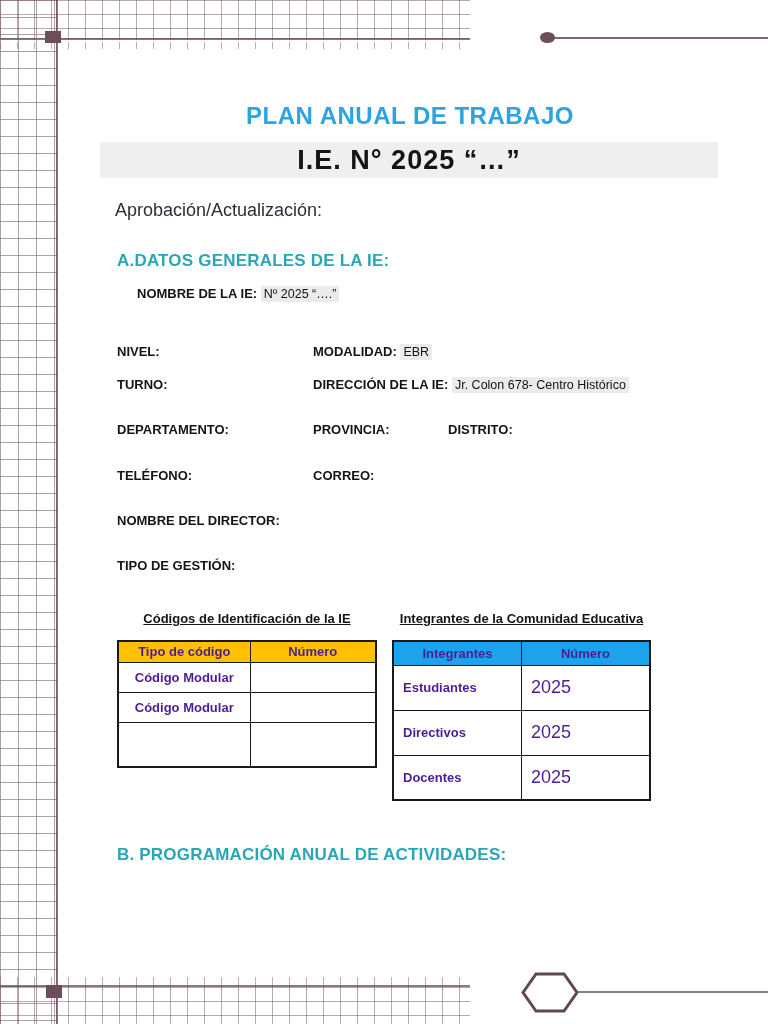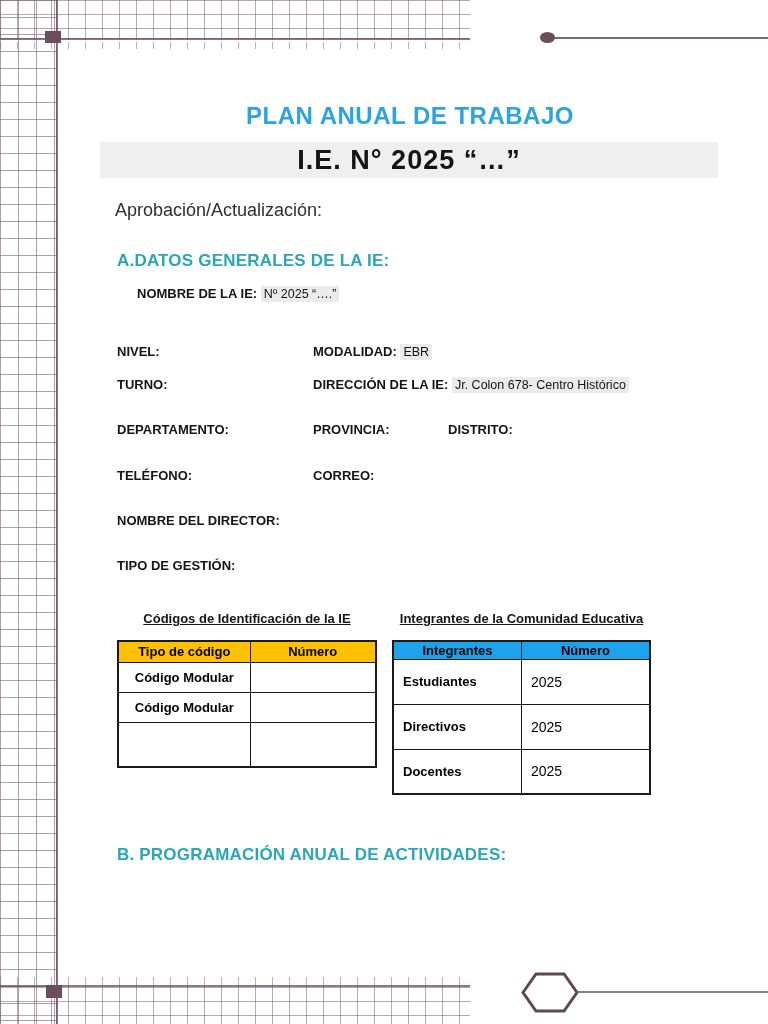--- a/index.html
+++ b/index.html
@@ -55,32 +55,32 @@
   .hl { font-weight:400; font-size:12.5px; background:var(--highlight_bg,#EBEBEB); padding:1px 3px; }
   .r-nombre { top:286px;padding-left:20px; } .r-nivel { top:332px;margin-top:12px; } .r-turno { top:377px; }
   .r-depto { top:422px; } .r-telefono { top:468px; } .r-director { top:513px; } .r-gestion { top:558px; }
 
   .tbl-title { position:absolute; top:611px; font-size:13px; font-weight:700;
     text-decoration:underline; color:#141414; text-align:center; }
   .tt-left { left:117px; width:260px; }
   .tt-right { left:392px; width:259px; }
 
   table.doc-tbl { position:absolute; border-collapse:collapse; table-layout:fixed; }
-  table.doc-tbl th, table.doc-tbl td { border:1.5px solid #1a1a1a; font-size:13px; color:#000000; overflow:hidden; }
+  table.doc-tbl th, table.doc-tbl td { border:1.5px solid #1a1a1a; font-size:13px; color:#4c1d95; overflow:hidden; }
   table.doc-tbl { border:2px solid #1a1a1a; }
   .tbl-codigos { left:117px; top:640px; width:260px; }
   .tbl-codigos th { height:21px; background:var(--codigos_header_bg,#FFC000); font-weight:700; text-align:center; }
   .tbl-codigos td { text-align:center; font-weight:700; }
   .tbl-codigos .c1 { width:132px; }
   .row-h28 td { height:28px; } .row-h30 td { height:30px; } .row-h45 td { height:45px; }
   .tbl-integrantes { left:392px; top:640px; width:259px; }
-  .tbl-integrantes th { height:18px; background:var(--integrantes_header_bg,#1CA3EC); font-weight:700; text-align:center; }
+  .tbl-integrantes th { height:24px; background:var(--integrantes_header_bg,#1CA3EC); font-weight:700; text-align:center; }
   .tbl-integrantes td { height:45px; text-align:left; padding-left:9px; }
   .tbl-integrantes td.name { font-weight:700; width:128px; }
-  .tbl-integrantes td.num { font-weight:400; font-size:14px; }
+  .tbl-integrantes td.num { font-weight:400; font-size:18px; }
 </style>
 </head>
 <body>
 
 <div class="page">
 
   <div class="grid grid-top"></div>
   <div class="grid-top-fringe"></div>
   <div class="grid grid-left"></div>
   <div class="grid-bottom-fringe"></div>

